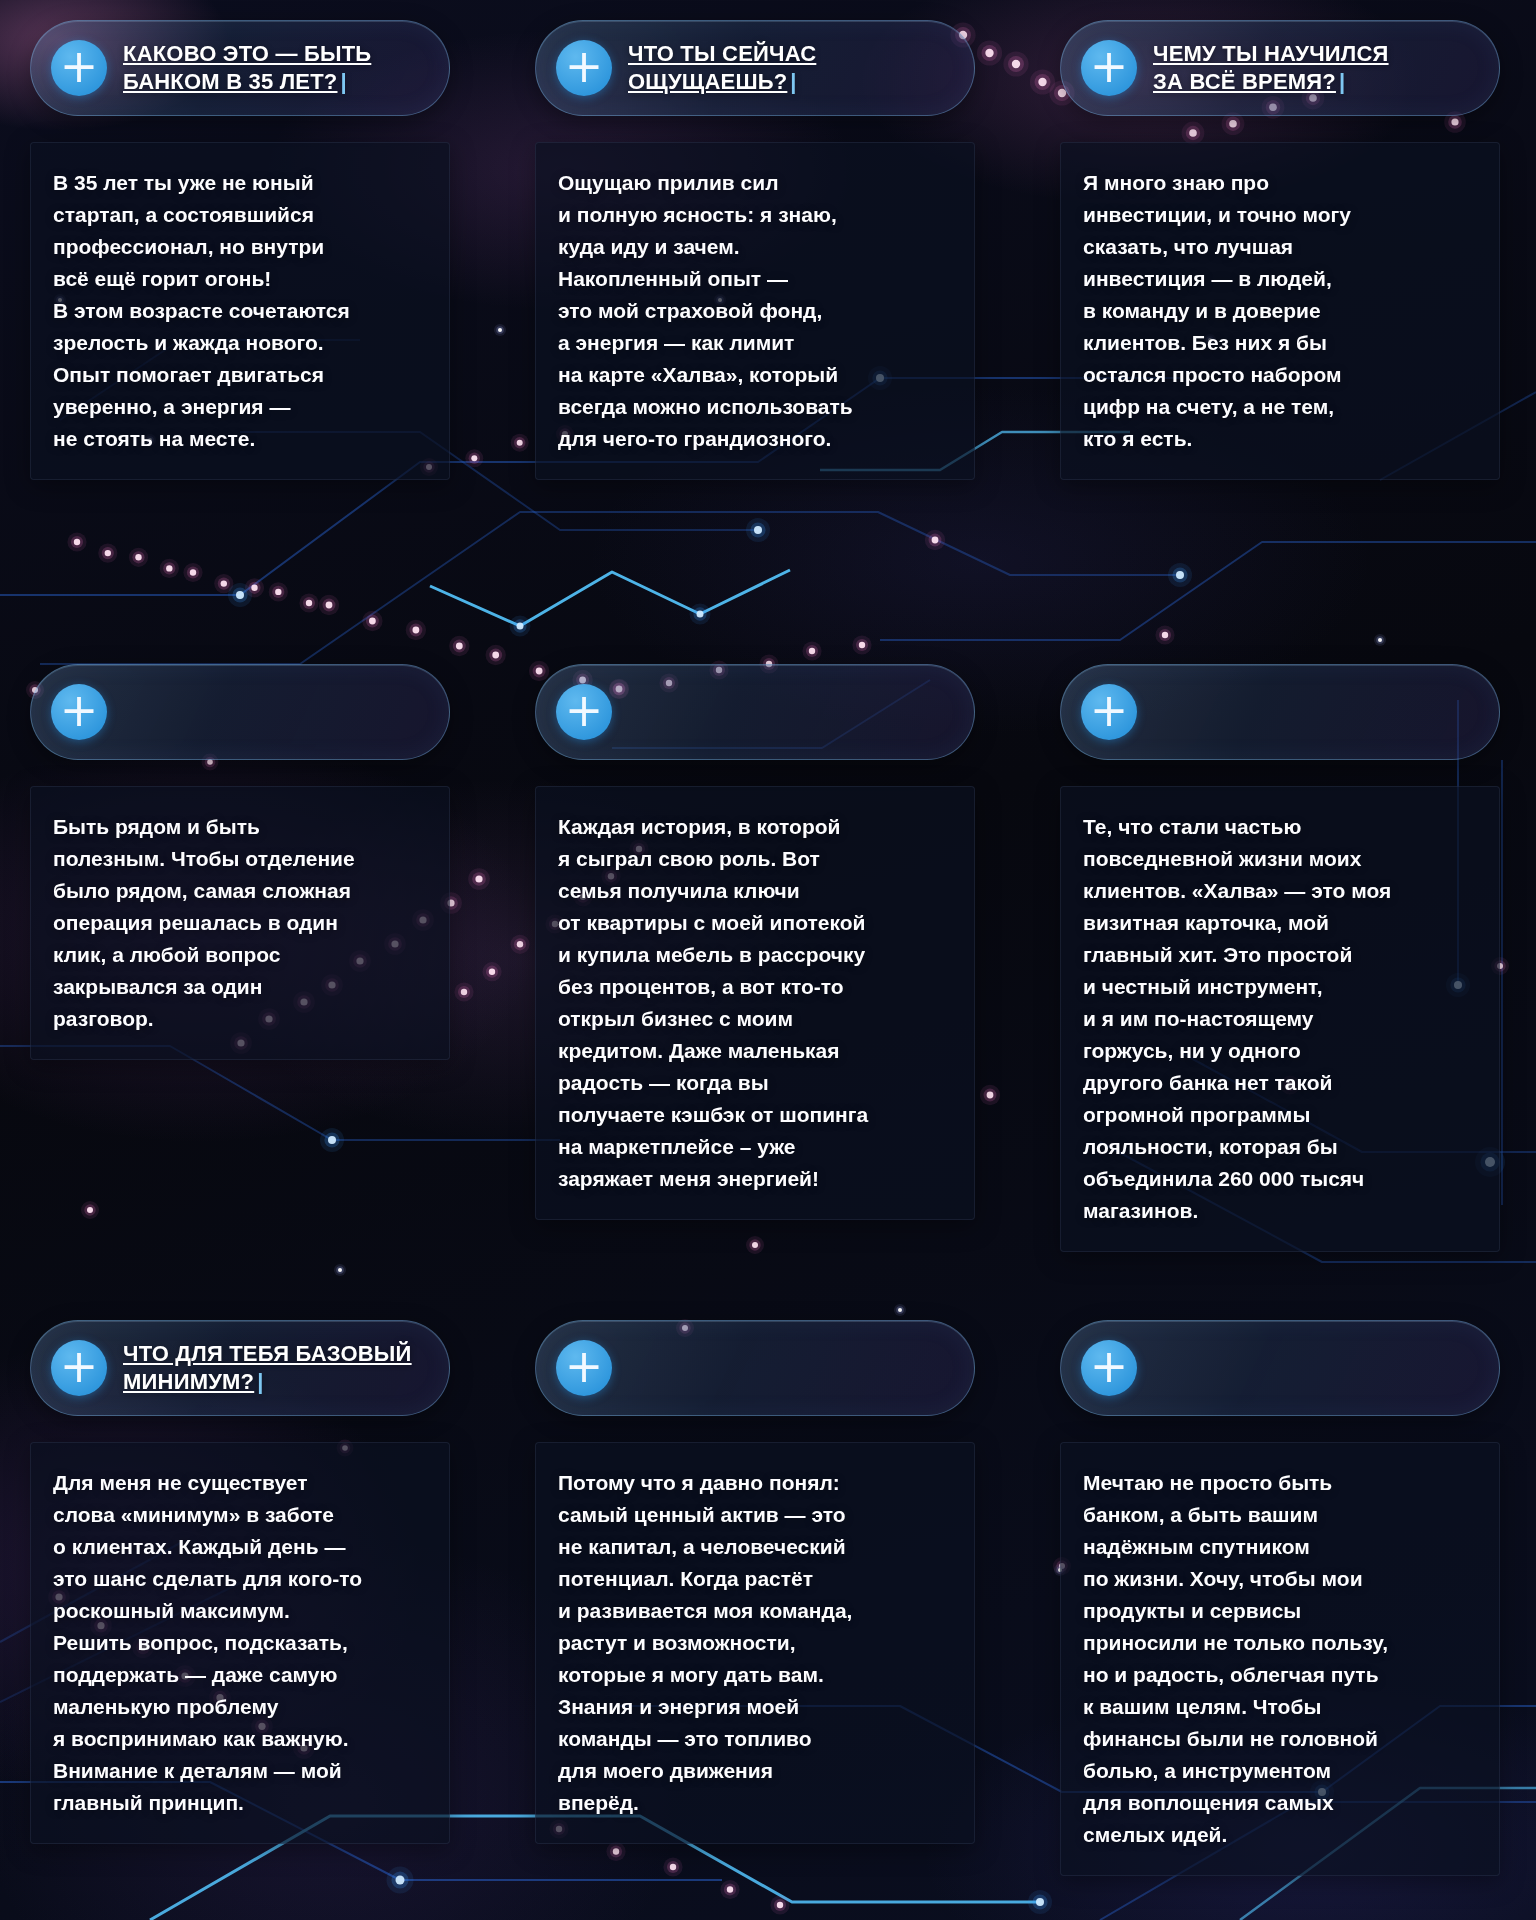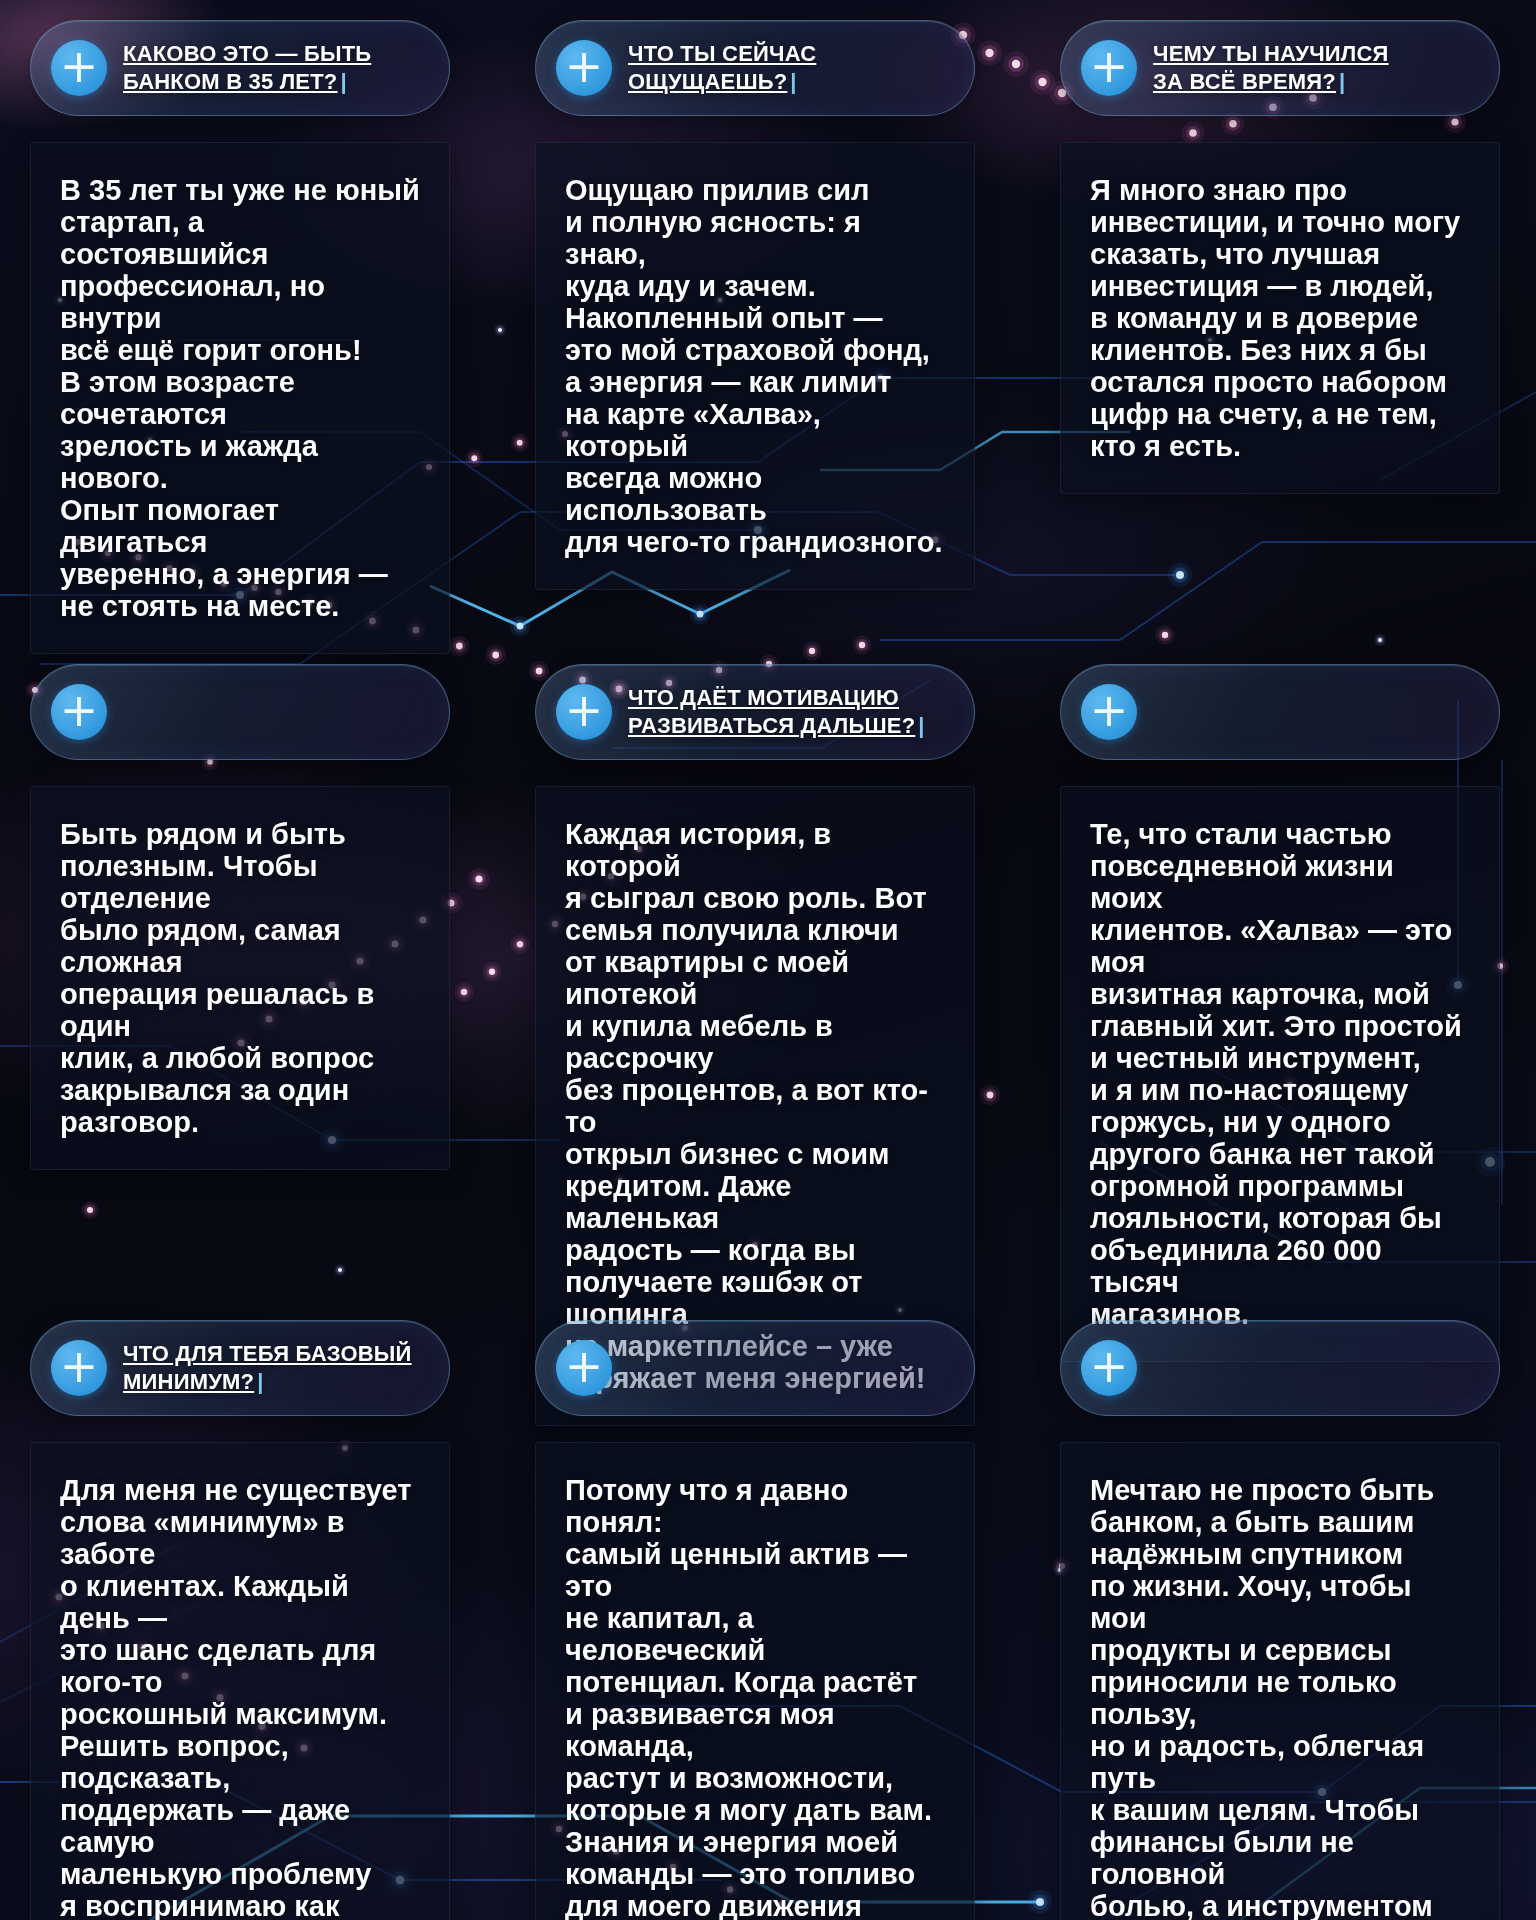--- a/index.html
+++ b/index.html
@@ -49,21 +49,21 @@
     text-decoration:underline;
   }
   .cursor{color:#7ec7f1;font-weight:600;padding-left:3px;}
   .qa-body{
     margin-top:26px;border-radius:4px;padding:24px 22px;box-sizing:border-box;
     background:rgba(10,16,32,.68);
     border:1px solid rgba(150,180,230,.10);
     box-shadow:0 6px 24px rgba(0,0,0,.35);
   }
   .qa-body p{
-    margin:7px;font-size:29px;font-weight:600;line-height:32px;
+    margin:0;font-size:21px;font-weight:600;line-height:32px;
     white-space:pre-line;color:#fdfdff;
     text-shadow:0 1px 8px rgba(0,0,0,.4);
   }
 </style>
 </head>
 <body>
 
 <div class="stage">
 
   <svg id="bg-art" class="bg-art" viewBox="0 0 1536 1920" xmlns="http://www.w3.org/2000/svg" aria-hidden="true">
@@ -471,22 +471,20 @@
 клик, а любой вопрос
 закрывался за один
 разговор.</p>
       </div>
     </div>
     <div class="cell">
       <div class="qa-pill">
         <span class="plus-circle">
             <span class="plus-glyph">+</span>
           </span>
-        <span class="q-text"><span>ЧТО ДАЁТ МОТИВАЦИЮ
-РАЗВИВАТЬСЯ ДАЛЬШЕ?</span><span class="cursor">|</span></span>
       </div>
       <div class="qa-body">
         <p>Каждая история, в которой
 я сыграл свою роль. Вот
 семья получила ключи
 от квартиры с моей ипотекой
 и купила мебель в рассрочку
 без процентов, а вот кто-то
 открыл бизнес с моим
 кредитом. Даже маленькая

